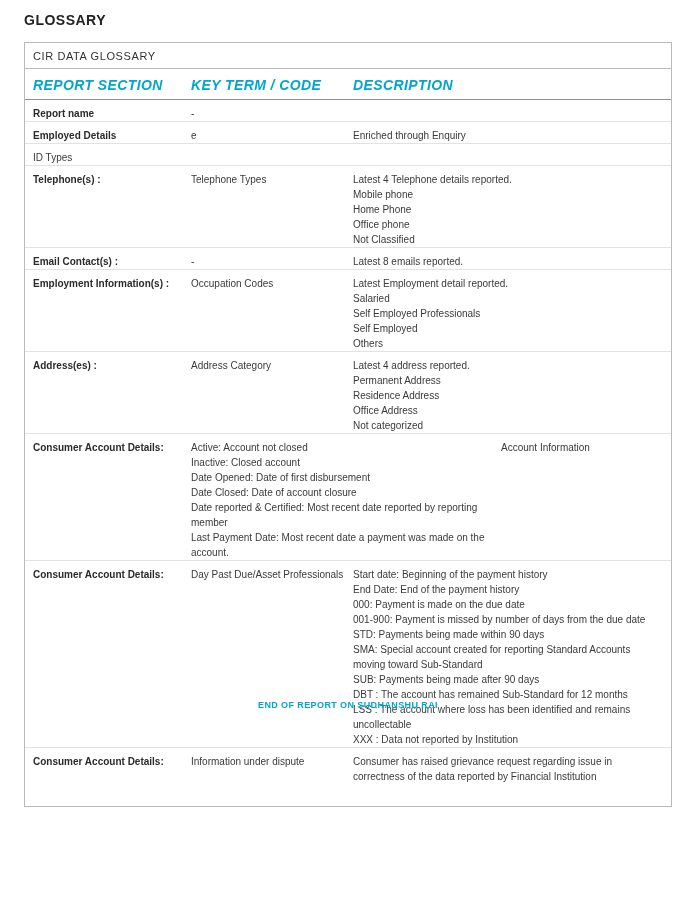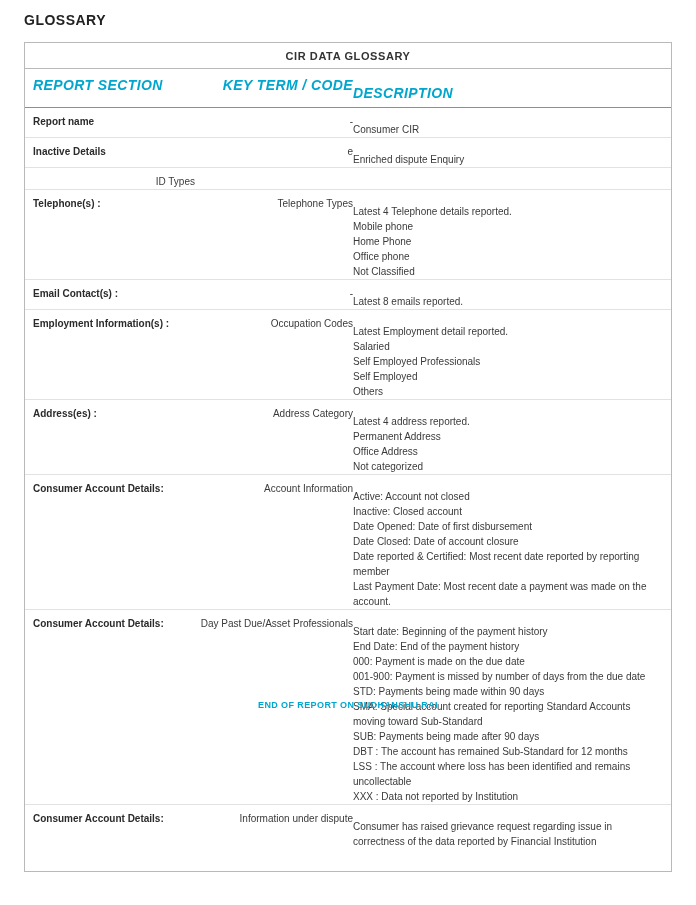--- a/index.html
+++ b/index.html
@@ -31,42 +31,41 @@
     color:#222222;
     letter-spacing:0.5px;
     margin-bottom:14px;
   }
   .glossary-table{
     border:1px solid var(--border-outer);
     width:648px;
   }
   .table-title{
     font-size:11px;
-    font-weight:bold;
+    font-weight:normal;
     color:#333333;
     letter-spacing:0.6px;
     padding:7px 8px 6px 8px;
     border-bottom:1px solid var(--border-outer);
-    text-align:center;
   }
   .col-headers{
     display:flex;
     padding:8px 8px 6px 8px;
     border-bottom:1px solid var(--border-head);
   }
   .col-headers .col{
     font-size:14px;
     font-weight:bold;
     color:var(--accent);
     letter-spacing:0.4px;
     font-style:italic;
   }
   .col1{width:158px;flex:0 0 158px;}
-  .col2{width:162px;flex:0 0 162px;text-align:right;}
-  .col3{flex:1 1 auto;padding-right:6px;margin-top:8px;}
+  .col2{width:162px;flex:0 0 162px;}
+  .col3{flex:1 1 auto;padding-right:6px;}
   .table-body{padding-bottom:22px;}
   .row{
     display:flex;
     padding:6px 8px 0 8px;
     border-bottom:1px solid var(--border-row);
   }
   .row:last-child{border-bottom:none;}
   .row .col{
     font-size:10px;
     line-height:15px;
@@ -120,29 +119,26 @@
     <div class="col-headers">
       <div class="col col1">REPORT SECTION</div>
       <div class="col col2">KEY TERM / CODE</div>
       <div class="col col3">DESCRIPTION</div>
     </div>
 
     <div class="table-body" id="table-body">
         <div class="row">
           <div class="col col1 section">Report name</div>
           <div class="col col2 key">-</div>
-          <div class="col col3 desc">
-            <div class="desc-line">Consumer CIR</div>
-          </div>
-        </div>
-        <div class="row">
-          <div class="col col1 section">Inactive Details</div>
+        </div>
+        <div class="row">
+          <div class="col col1 section">Employed Details</div>
           <div class="col col2 key">e</div>
           <div class="col col3 desc">
-            <div class="desc-line">Enriched dispute Enquiry</div>
+            <div class="desc-line">Enriched through Enquiry</div>
           </div>
         </div>
         <div class="row">
           <div class="col col2 key">ID Types</div>
         </div>
         <div class="row">
           <div class="col col1 section">Telephone(s) :</div>
           <div class="col col2 key">Telephone Types</div>
           <div class="col col3 desc">
             <div class="desc-line">Latest 4 Telephone details reported.</div>
@@ -169,35 +165,36 @@
             <div class="desc-line">Self Employed</div>
             <div class="desc-line">Others</div>
           </div>
         </div>
         <div class="row">
           <div class="col col1 section">Address(es) :</div>
           <div class="col col2 key">Address Category</div>
           <div class="col col3 desc">
             <div class="desc-line">Latest 4 address reported.</div>
             <div class="desc-line">Permanent Address</div>
+            <div class="desc-line">Residence Address</div>
             <div class="desc-line">Office Address</div>
             <div class="desc-line">Not categorized</div>
           </div>
         </div>
         <div class="row">
           <div class="col col1 section">Consumer Account Details:</div>
-          <div class="col col2 key">Account Information</div>
           <div class="col col3 desc">
             <div class="desc-line">Active: Account not closed</div>
             <div class="desc-line">Inactive: Closed account</div>
             <div class="desc-line">Date Opened: Date of first disbursement</div>
             <div class="desc-line">Date Closed: Date of account closure</div>
             <div class="desc-line">Date reported &amp; Certified: Most recent date reported by reporting member</div>
             <div class="desc-line">Last Payment Date: Most recent date a payment was made on the account.</div>
           </div>
+          <div class="col col2 key">Account Information</div>
         </div>
         <div class="row">
           <div class="col col1 section">Consumer Account Details:</div>
           <div class="col col2 key">Day Past Due/Asset Professionals</div>
           <div class="col col3 desc">
             <div class="desc-line">Start date: Beginning of the payment history</div>
             <div class="desc-line">End Date: End of the payment history</div>
             <div class="desc-line">000: Payment is made on the due date</div>
             <div class="desc-line">001-900: Payment is missed by number of days from the due date</div>
             <div class="desc-line">STD: Payments being made within 90 days</div>

